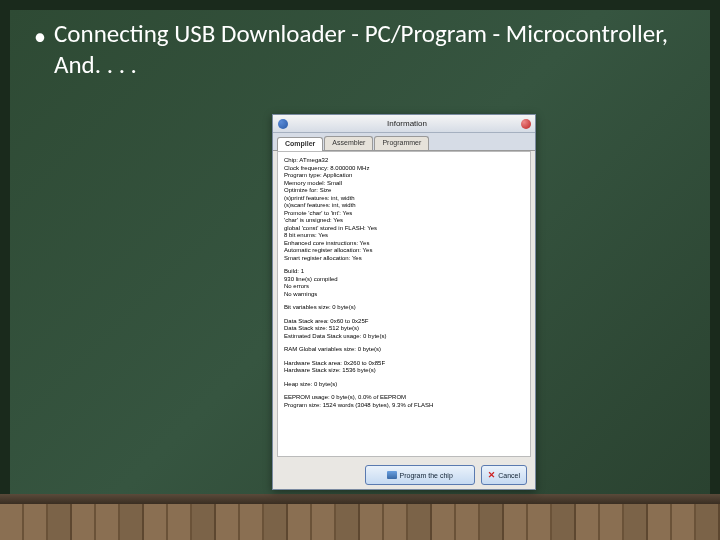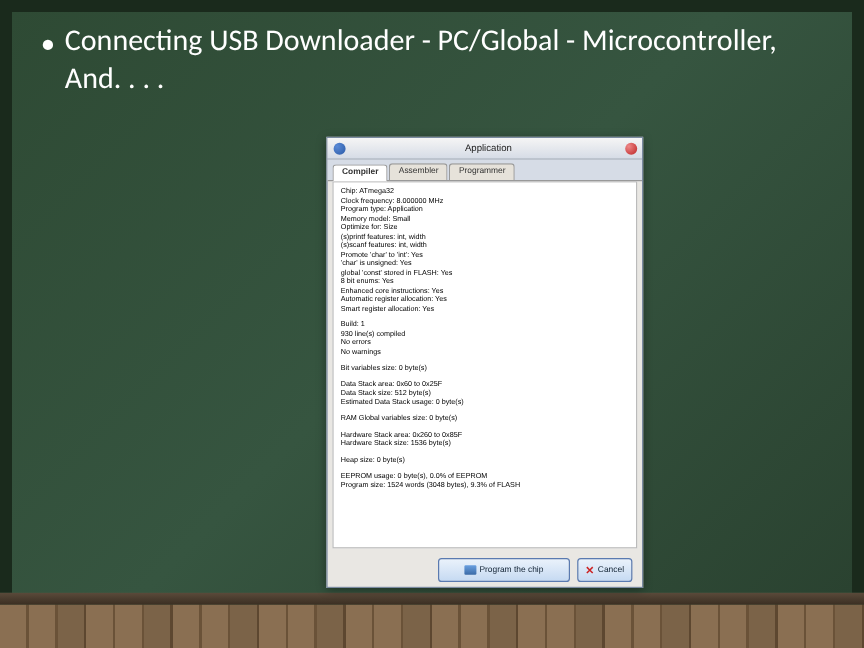--- a/index.html
+++ b/index.html
@@ -136,26 +136,26 @@
   .btn .x { color: #c22; font-weight: bold; font-size: 9px; }
 </style>
 </head>
 <body>
 
 <div class="chalkboard"></div>
 <div class="tray"></div>
 <div class="floor"></div>
 
 <div class="bullet">•</div>
-<div class="title">Connecting USB Downloader - PC/Global - Microcontroller, And. . . .</div>
+<div class="title">Connecting USB Downloader - PC/Program - Microcontroller, And. . . .</div>
 
 <div class="dialog">
   <div class="titlebar">
     <span class="icon"></span>
-    <span class="ttl">Application</span>
+    <span class="ttl">Information</span>
     <span class="close"></span>
   </div>
   <div class="tabs">
     <div class="tab active">Compiler</div>
     <div class="tab">Assembler</div>
     <div class="tab">Programmer</div>
   </div>
   <div class="content" id="content-area">
       <div class="line">Chip: ATmega32</div>
       <div class="line">Clock frequency: 8.000000 MHz</div>

